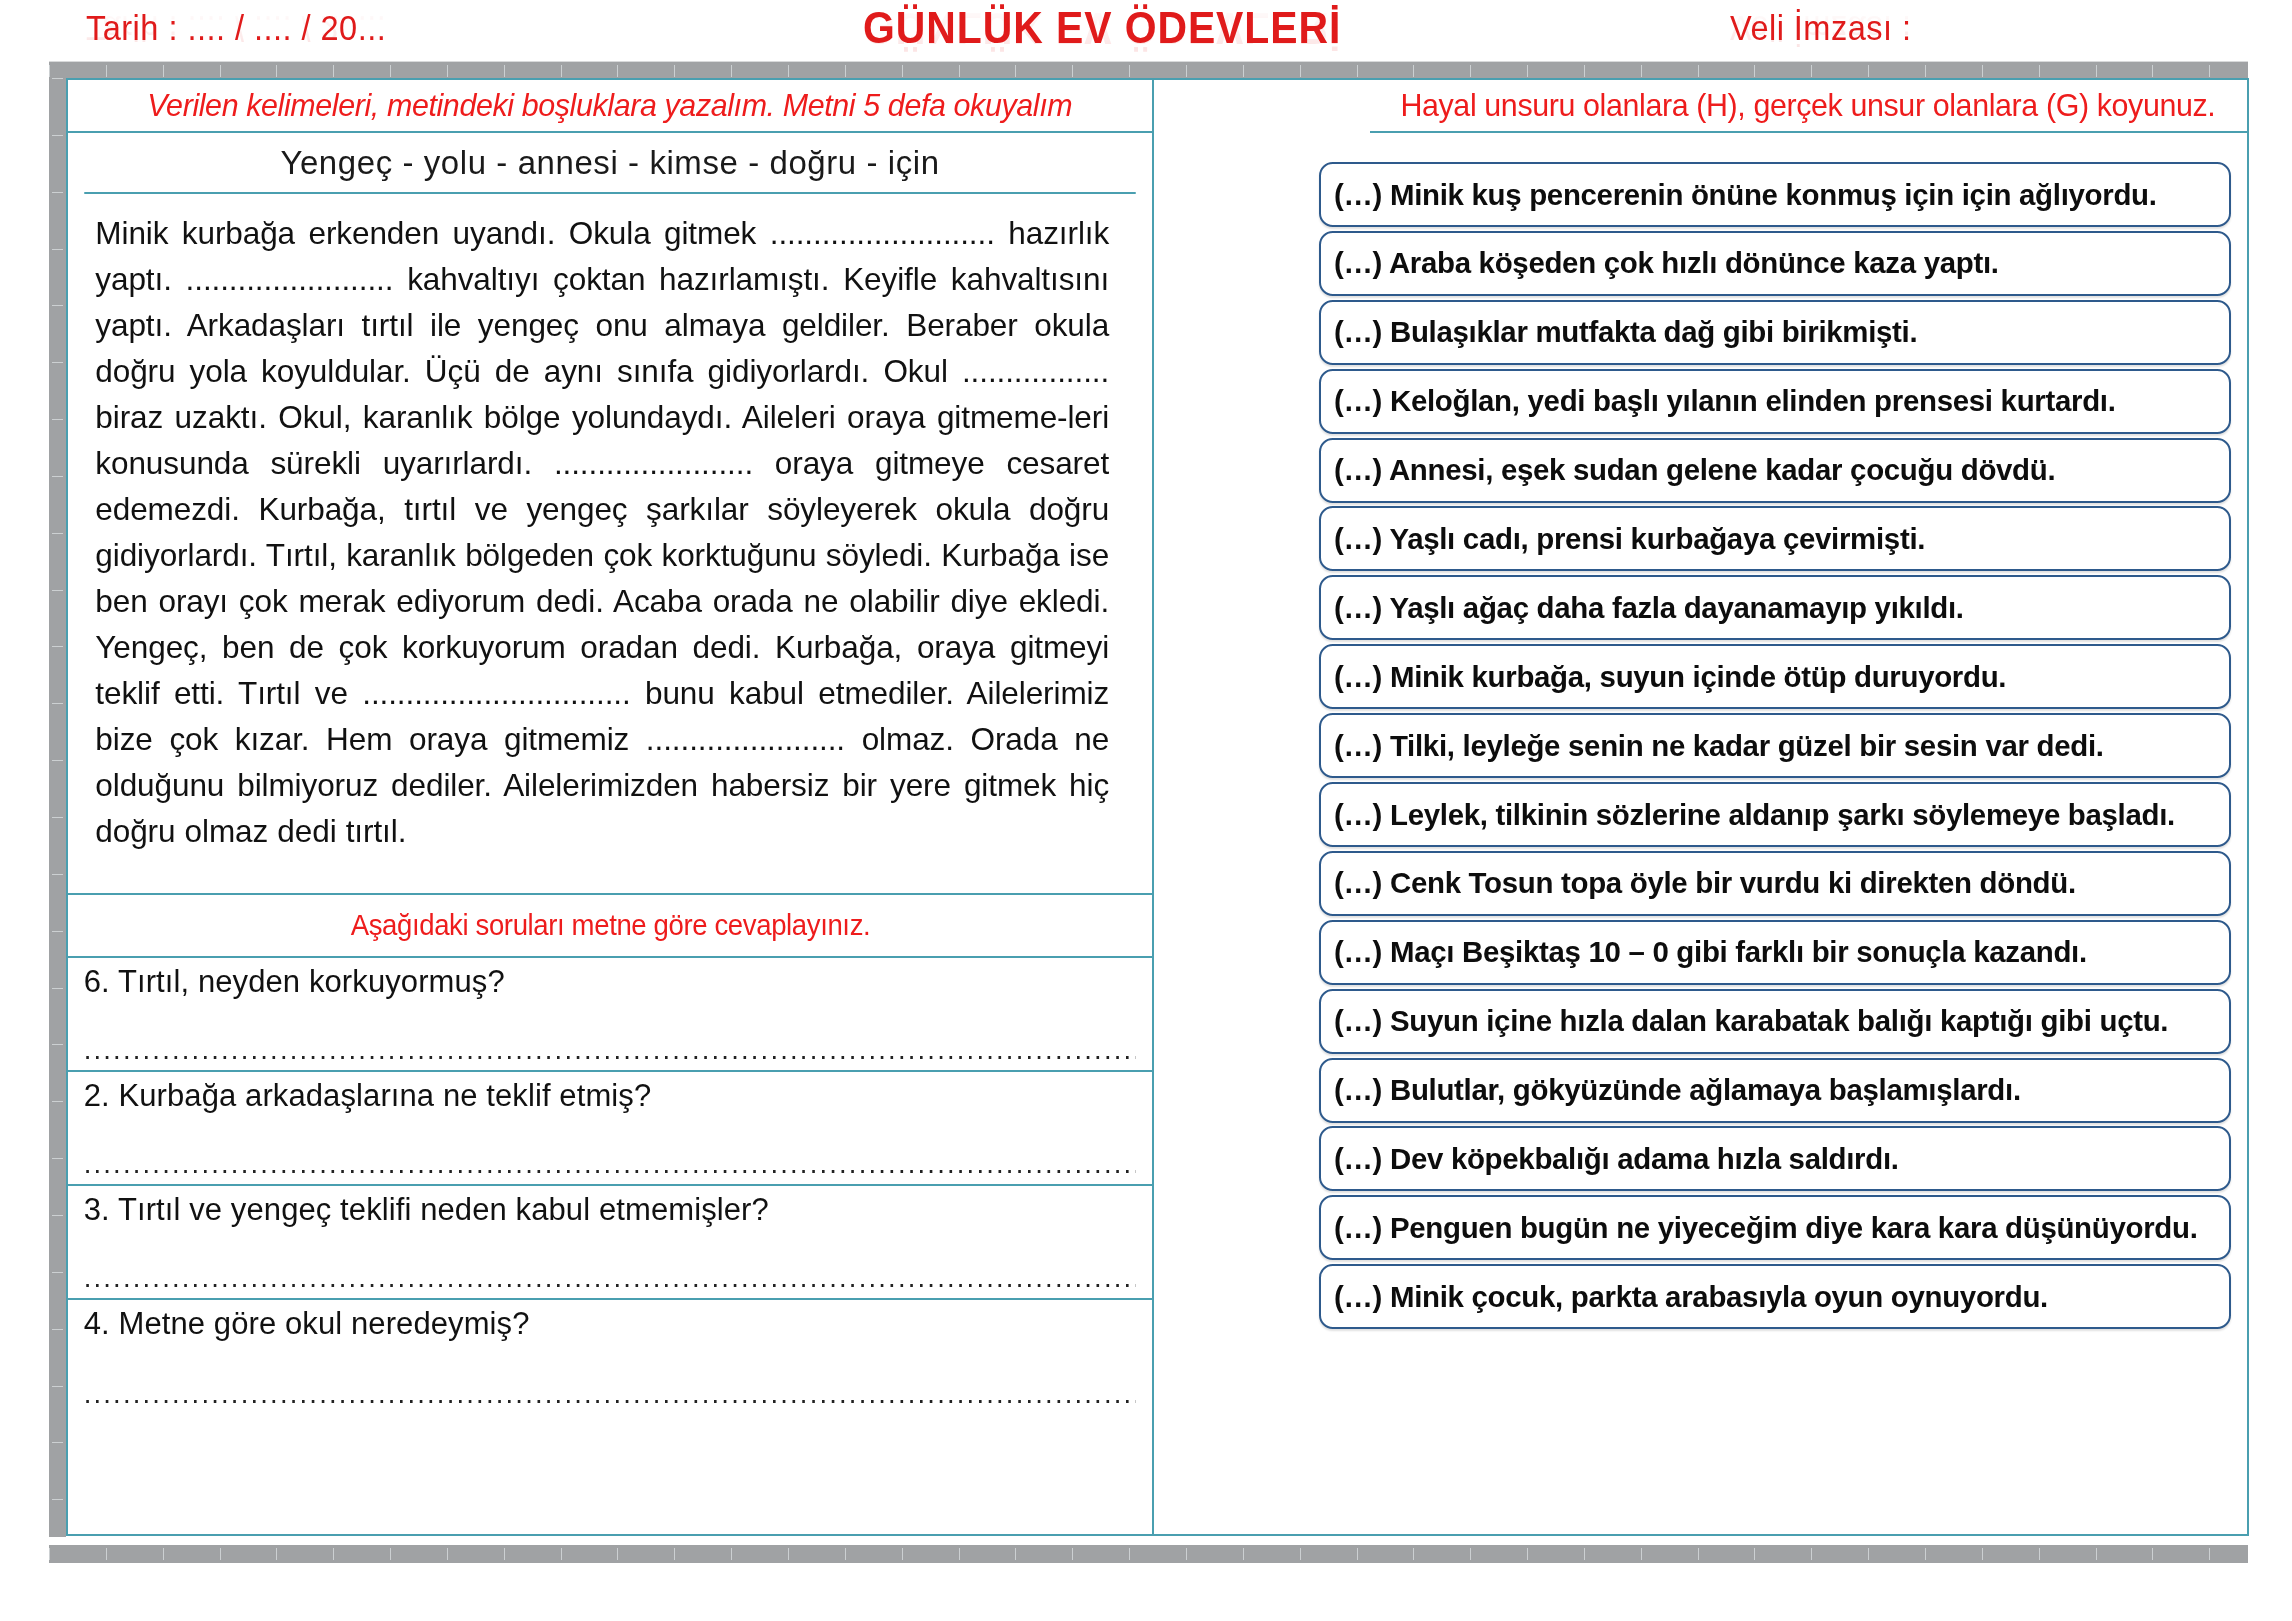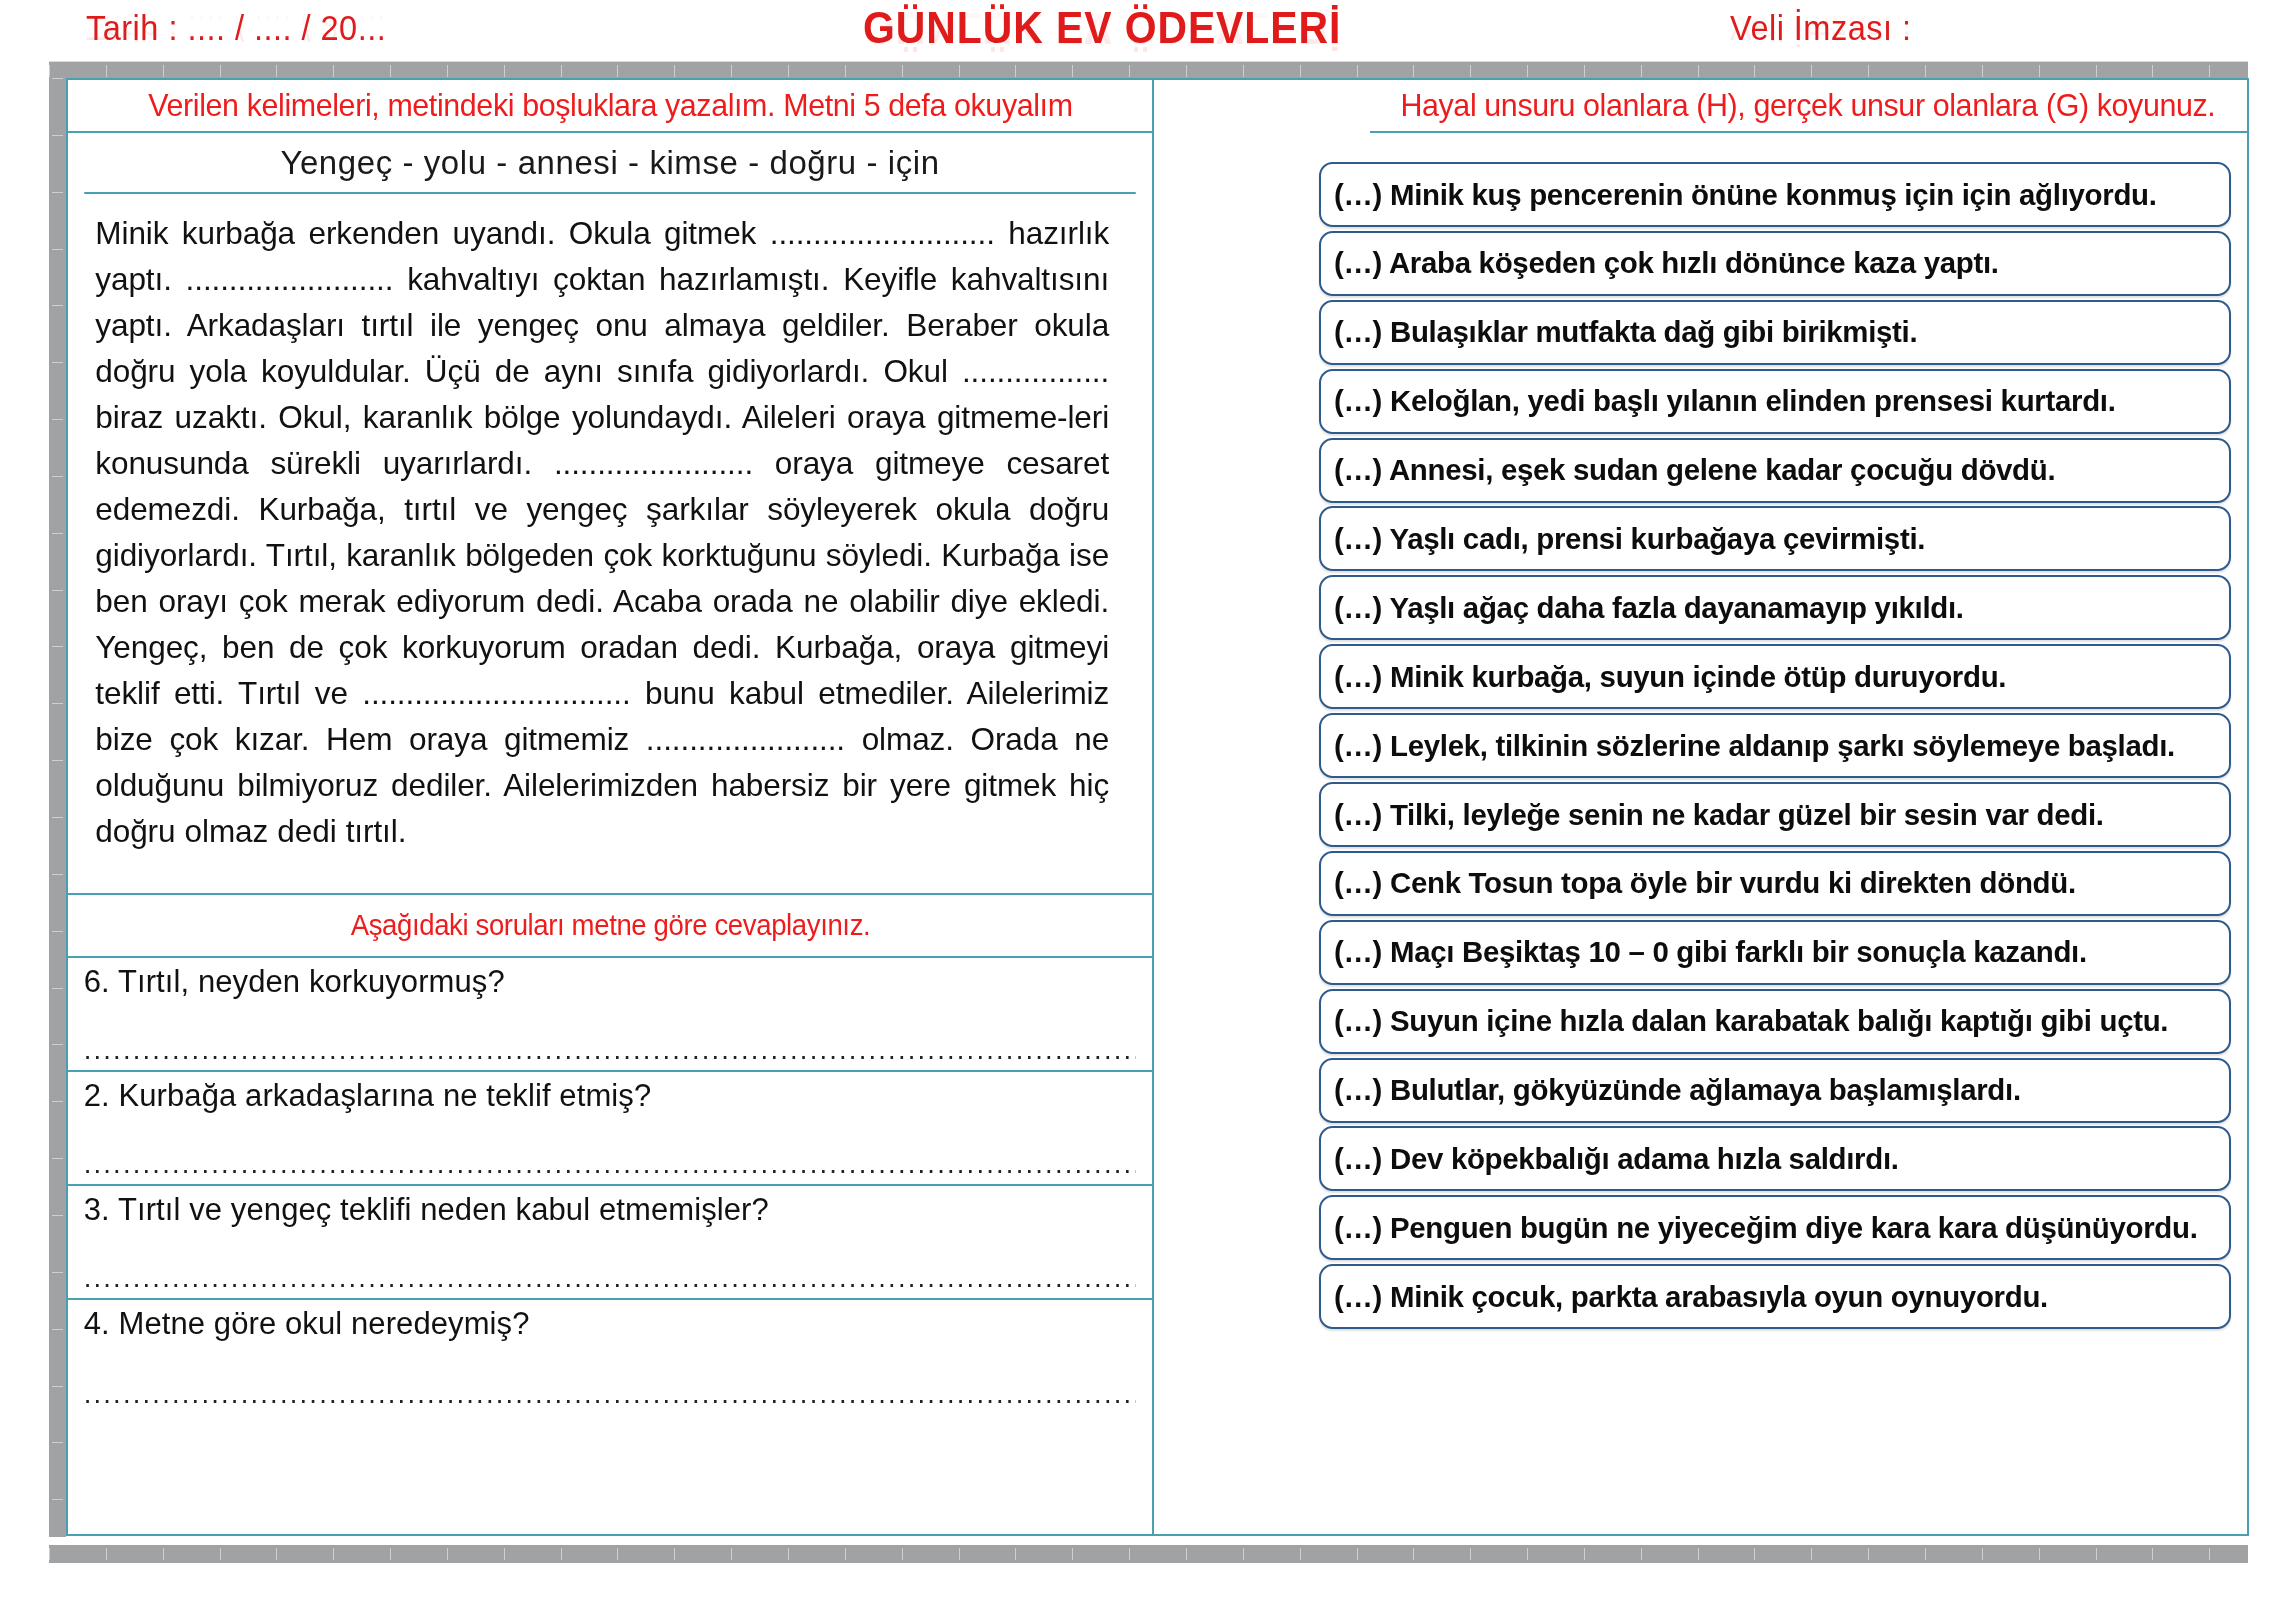--- a/index.html
+++ b/index.html
@@ -149,21 +149,21 @@
     color: #ee1c1c;
     font-size: 32px;
     font-family: "Liberation Sans", sans-serif;
     text-align: center;
     letter-spacing: -0.4px;
     transform: scaleX(0.95);
     transform-origin: center top;
     white-space: nowrap;
   }
 
-  .cell-instr-left { height: 53px; display: flex; align-items: center; justify-content: center; }
+  .cell-instr-left { height: 53px; display: flex; align-items: center; justify-content: center; font-style: italic; }
   .cell-instr-right { height: 53px; display: flex; align-items: center; justify-content: center; }
 
   .wordlist {
     height: 61px;
     display: flex; align-items: center; justify-content: center;
     font-size: 34px;
     color: #1a1a1a;
     letter-spacing: 0.6px;
     transform: scaleX(0.97);
   }
@@ -437,24 +437,24 @@
             <div class="stmt">
               <span class="stmt-txt">(…) Yaşlı cadı, prensi kurbağaya çevirmişti.</span>
             </div>
             <div class="stmt">
               <span class="stmt-txt">(…) Yaşlı ağaç daha fazla dayanamayıp yıkıldı.</span>
             </div>
             <div class="stmt">
               <span class="stmt-txt">(…) Minik kurbağa, suyun içinde ötüp duruyordu.</span>
             </div>
             <div class="stmt">
+              <span class="stmt-txt">(…) Tilki, leyleğe senin ne kadar güzel bir sesin var dedi.</span>
+            </div>
+            <div class="stmt">
               <span class="stmt-txt">(…) Leylek, tilkinin sözlerine aldanıp şarkı söylemeye başladı.</span>
-            </div>
-            <div class="stmt">
-              <span class="stmt-txt">(…) Tilki, leyleğe senin ne kadar güzel bir sesin var dedi.</span>
             </div>
             <div class="stmt">
               <span class="stmt-txt">(…) Cenk Tosun topa öyle bir vurdu ki direkten döndü.</span>
             </div>
             <div class="stmt">
               <span class="stmt-txt">(…) Maçı Beşiktaş 10 – 0 gibi farklı bir sonuçla kazandı.</span>
             </div>
             <div class="stmt">
               <span class="stmt-txt">(…) Suyun içine hızla dalan karabatak balığı kaptığı gibi uçtu.</span>
             </div>

